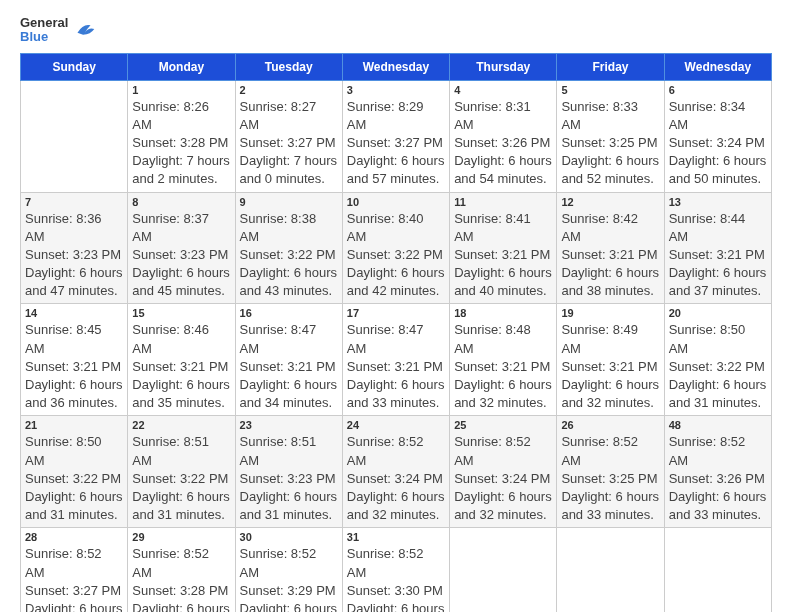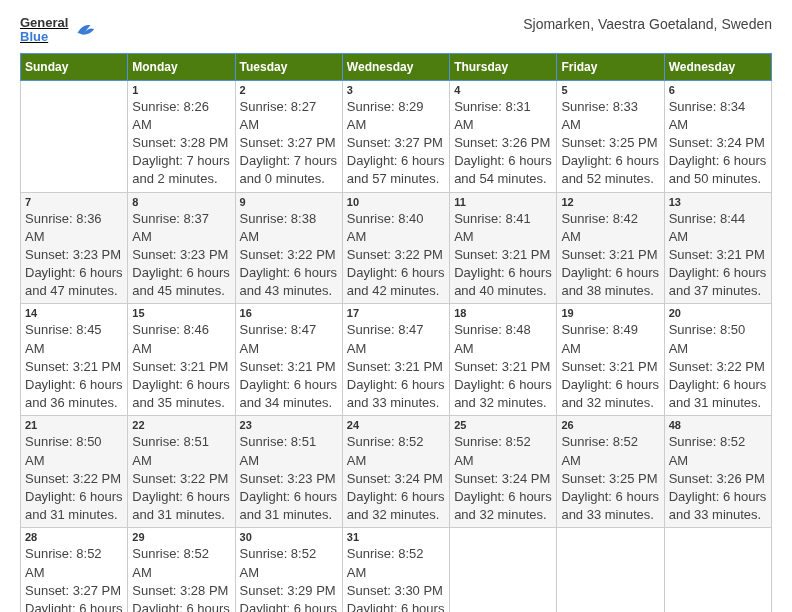--- a/index.html
+++ b/index.html
@@ -26,21 +26,20 @@
     .logo {
       display: flex;
       align-items: center;
     }
     .logo-text {
       display: flex;
       flex-direction: column;
       font-size: 13px;
       font-weight: bold;
       line-height: 1.1;
-      text-decoration: underline;
     }
     .logo-text .general { color: #333; }
     .logo-text .blue { color: #3a7bd5; }
     .logo-bird {
       width: 28px;
       height: 28px;
       margin-left: 2px;
     }
     .title-area {
       text-align: right;
@@ -56,26 +55,26 @@
       color: #444;
     }
     .calendar {
       flex: 1;
       border: 1px solid #ccc;
       border-collapse: collapse;
       width: 100%;
       table-layout: fixed;
     }
     .calendar thead tr th {
-      background-color: #4d7c0f;
+      background-color: #1d4ed8;
       color: #fff;
       font-size: 12px;
       font-weight: bold;
       padding: 6px 4px;
-      text-align: left;
+      text-align: center;
       border: 1px solid #5090e0;
       margin-top: 22px;
     }
     .calendar tbody tr td {
       vertical-align: top;
       border: 1px solid #ccc;
       padding: 3px 4px;
       font-size: 9.5px;
       color: #333;
       height: 80px;
@@ -110,21 +109,20 @@
     <div class="logo">
       <div class="logo-text">
         <span class="general">General</span>
         <span class="blue">Blue</span>
       </div>
       <svg class="logo-bird" viewBox="0 0 30 30">
         <path d="M8,18 Q14,8 22,10 Q18,14 16,18 Q20,12 26,14 Q22,20 14,20 Z" fill="#3a7bd5"></path>
       </svg>
     </div>
     <div class="title-area">
-      <h2>Sjomarken, Vaestra Goetaland, Sweden</h2>
     </div>
   </div>
 
   <table class="calendar">
     <thead>
       <tr>
       <th>Sunday</th>
           <th>Monday</th>
           <th>Tuesday</th>
           <th>Wednesday</th>

